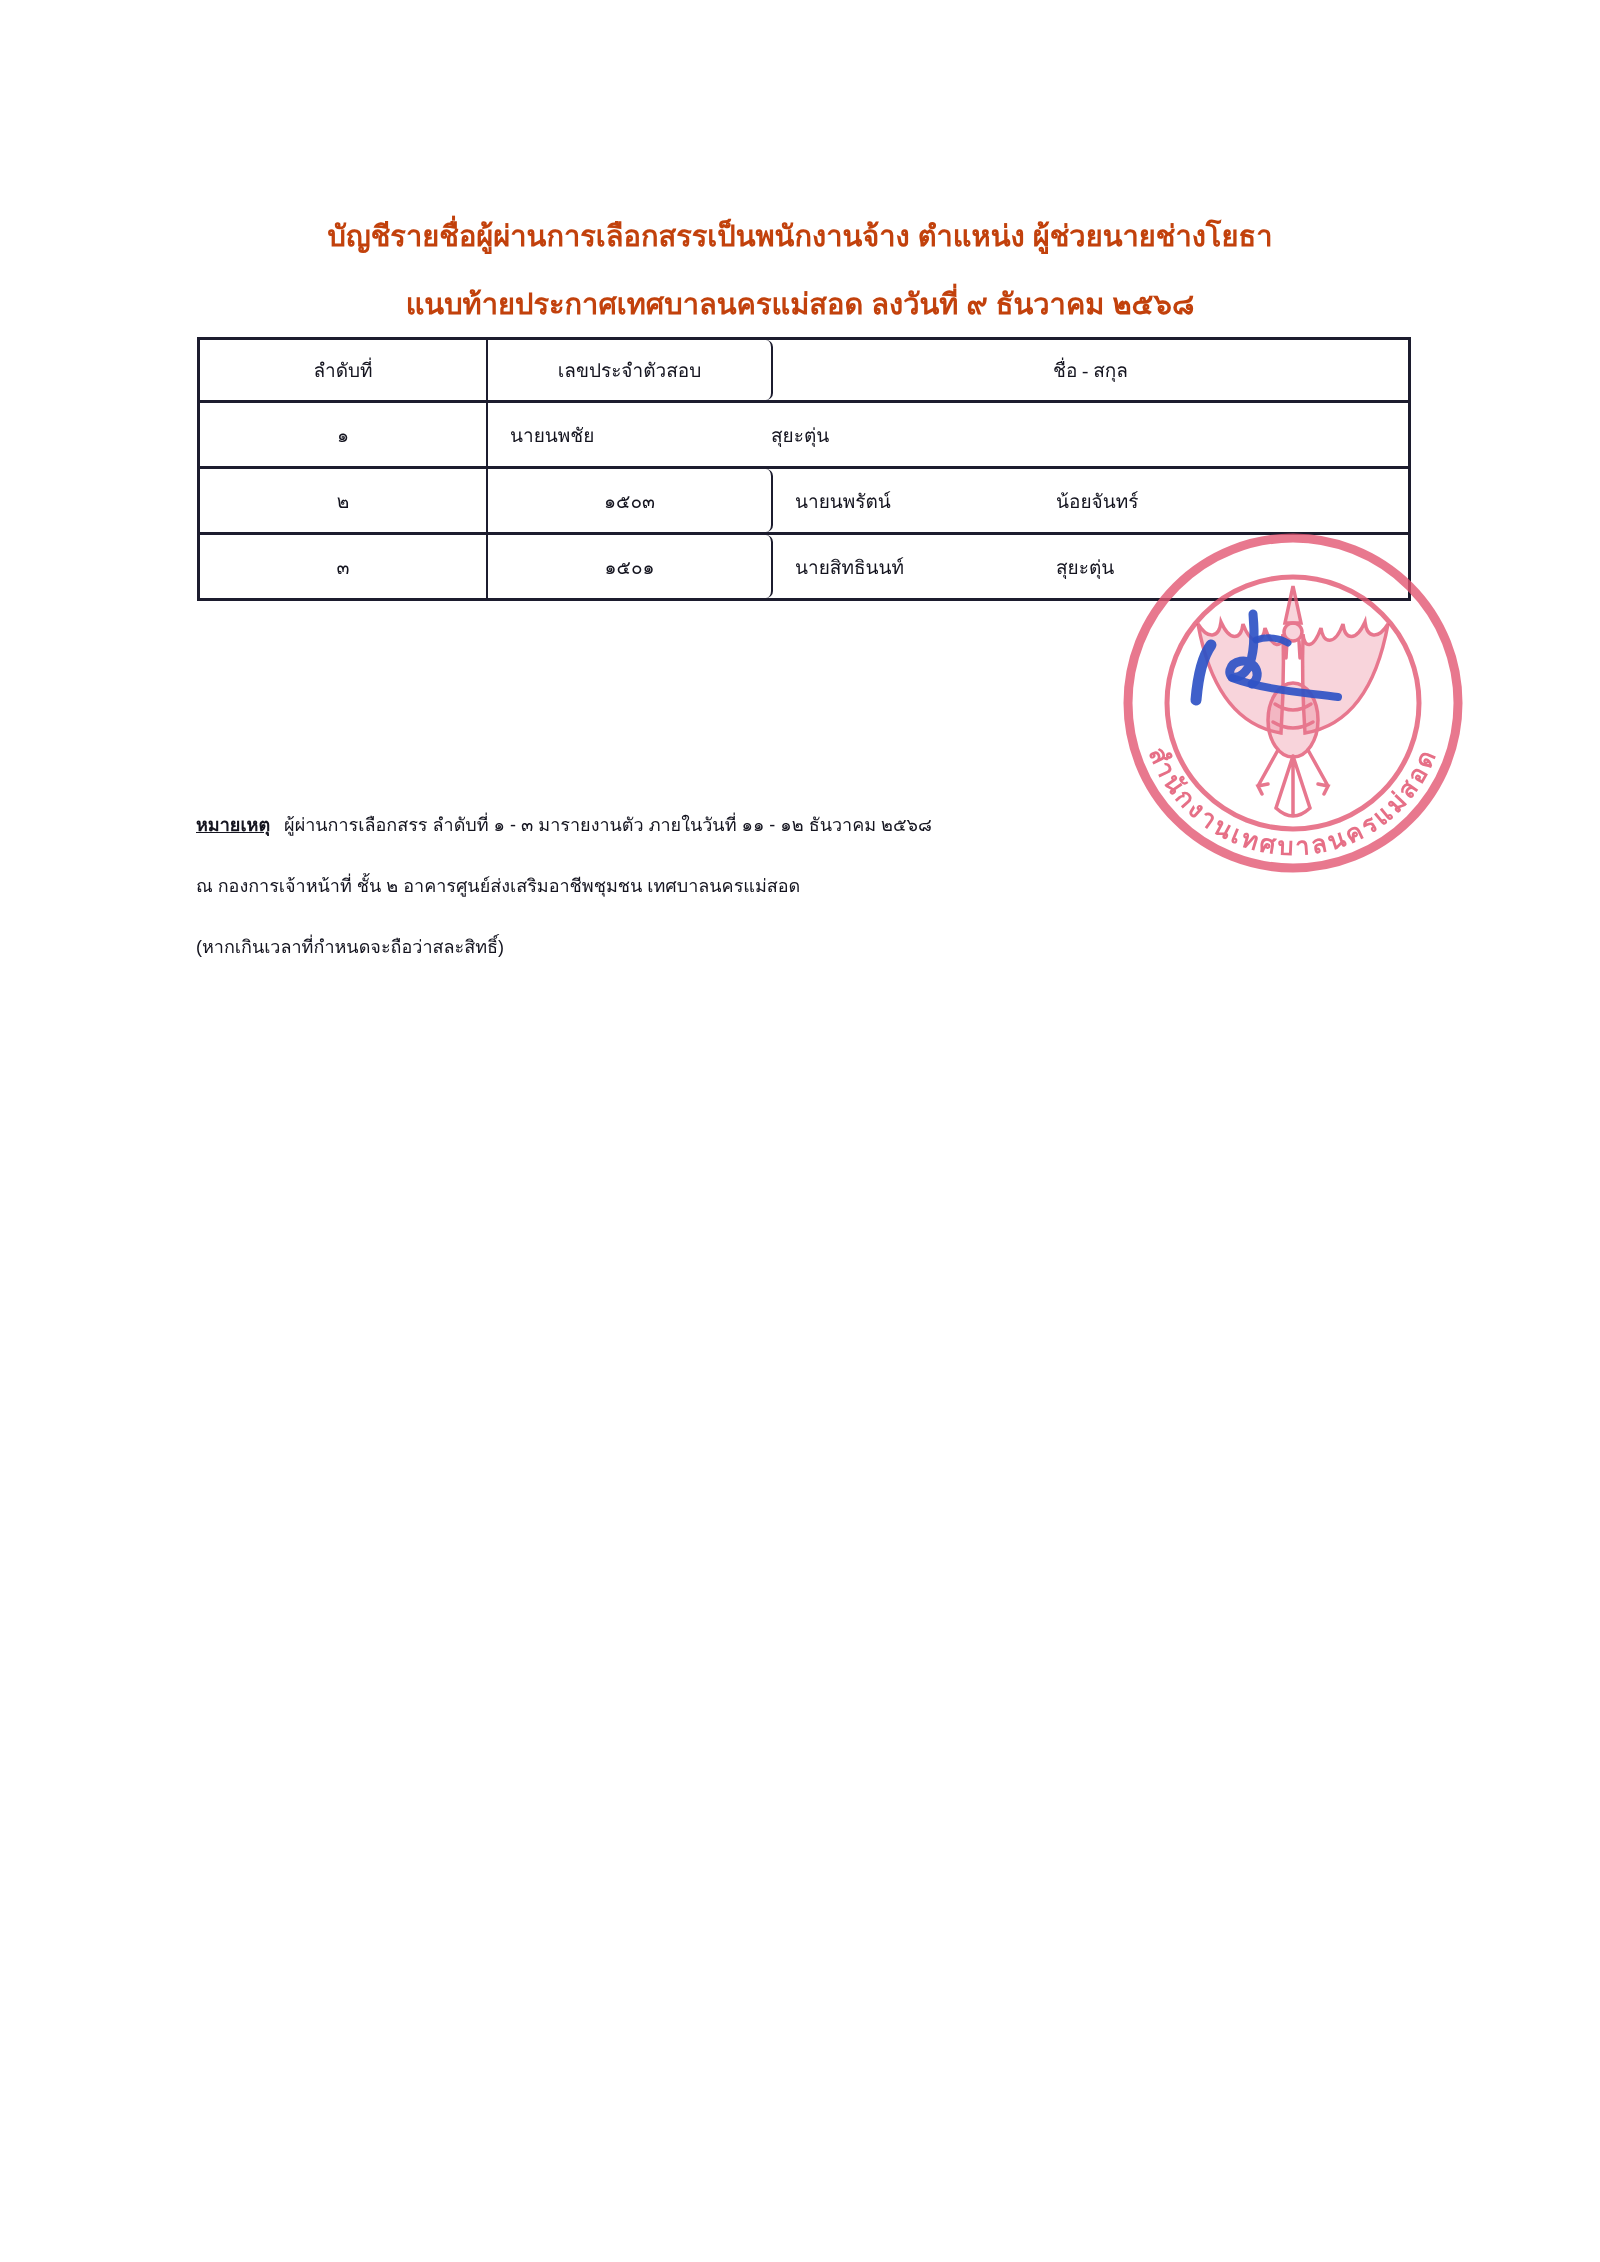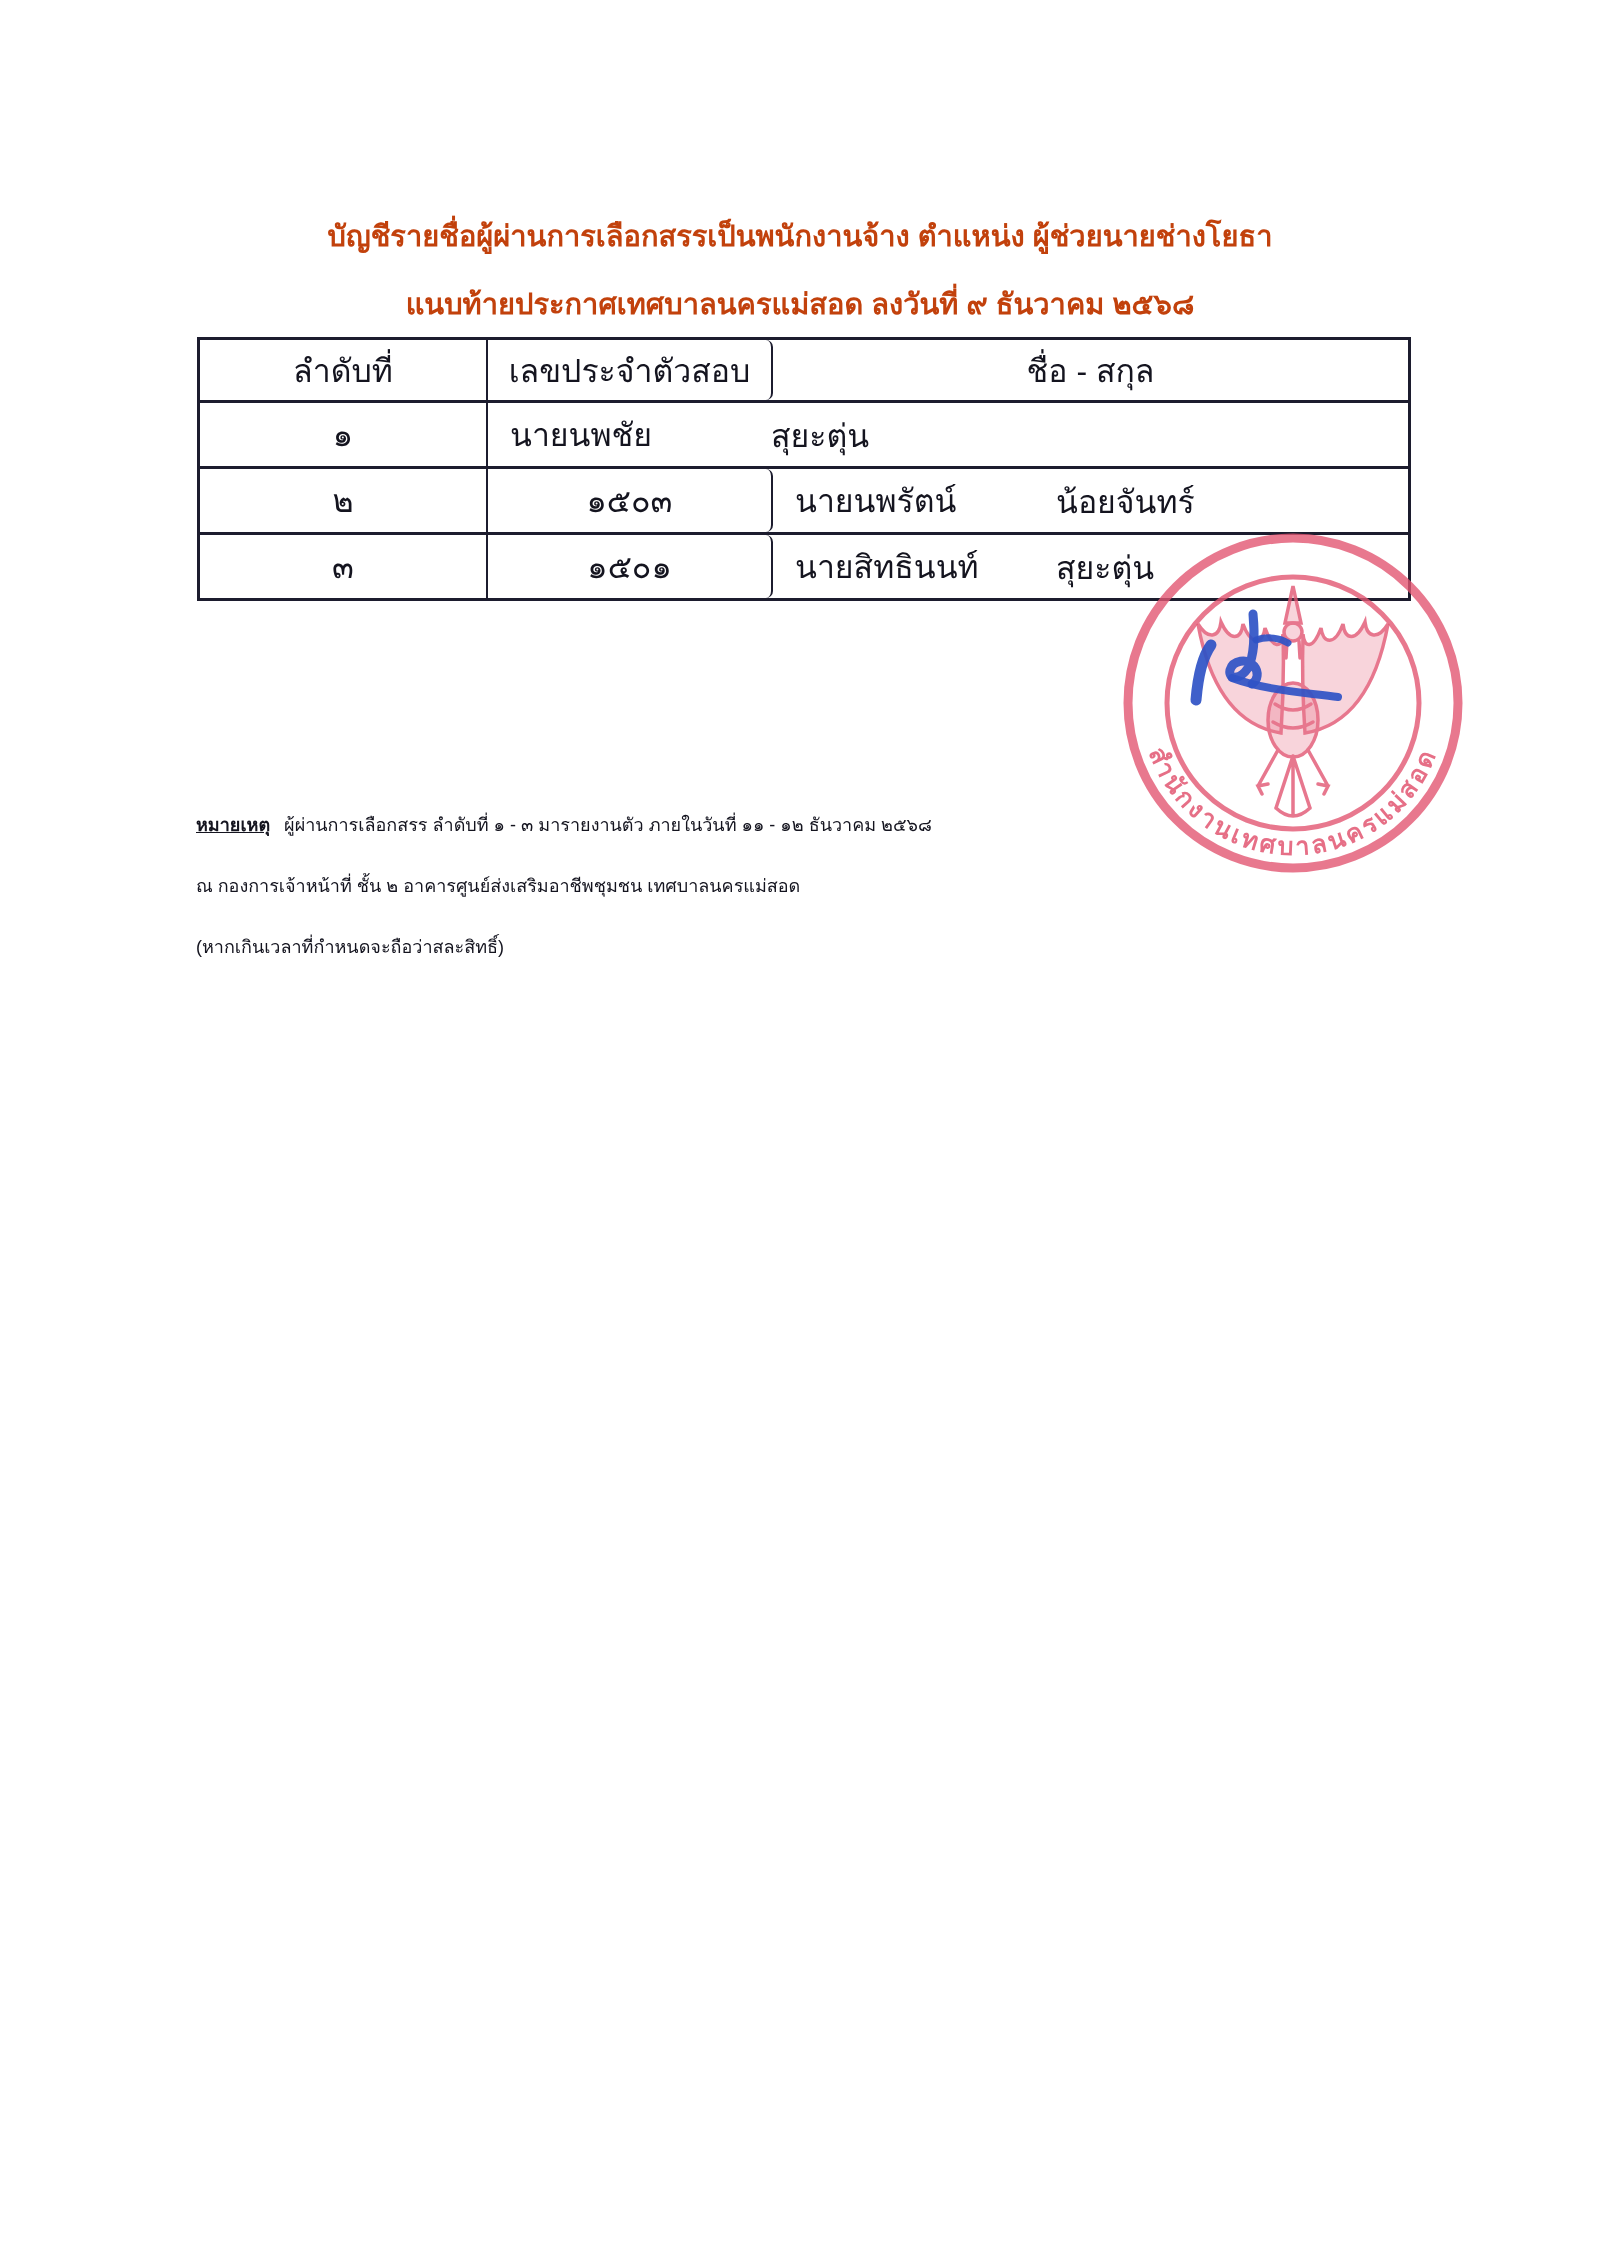--- a/index.html
+++ b/index.html
@@ -29,25 +29,25 @@
     position:absolute;left:197px;top:337px;width:1214px;
     border:3px solid var(--line-ink);
     box-sizing:border-box;
     background:transparent;
   }
   .t-row{display:flex;height:63px;}
   .t-row.t-head{height:60px;}
   .t-row + .t-row{border-top:3px solid var(--line-ink);}
   .cell{
     box-sizing:border-box;display:flex;align-items:center;justify-content:center;
-    font-size:32px;color:var(--text-ink);
+    font-size:19px;color:var(--text-ink);
   }
   .c1{width:288px;border-right:2px solid var(--line-ink);}
   .c2{width:285px;border-right:2px solid var(--line-ink);border-radius:7px;}
-  .c3{flex:1;}
+  .c3{flex:1;font-family:Liberation Serif, serif;}
   .c3.name-cell{justify-content:flex-start;padding-left:22px;position:relative;}
   .last-name{position:absolute;left:283px;top:50%;transform:translateY(-50%);}
   
   .note{
     position:absolute;left:196px;top:795px;width:1160px;
     font-size:18px;line-height:61px;color:var(--text-ink);
   }
   .note-label{font-weight:bold;text-decoration:underline;margin-right:14px;}
   
   .stamp-wrap{position:absolute;left:1118px;top:528px;width:350px;height:350px;}

